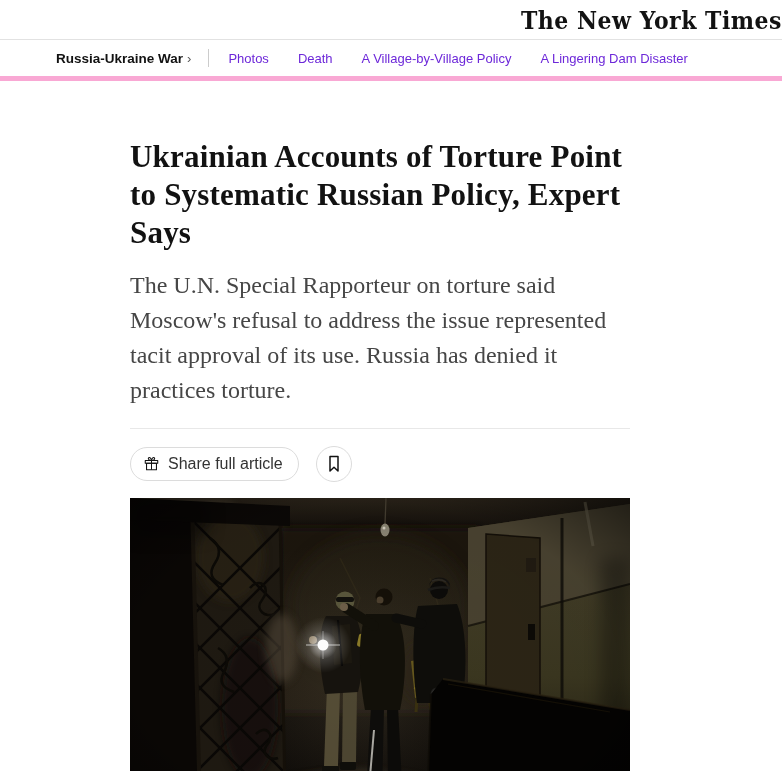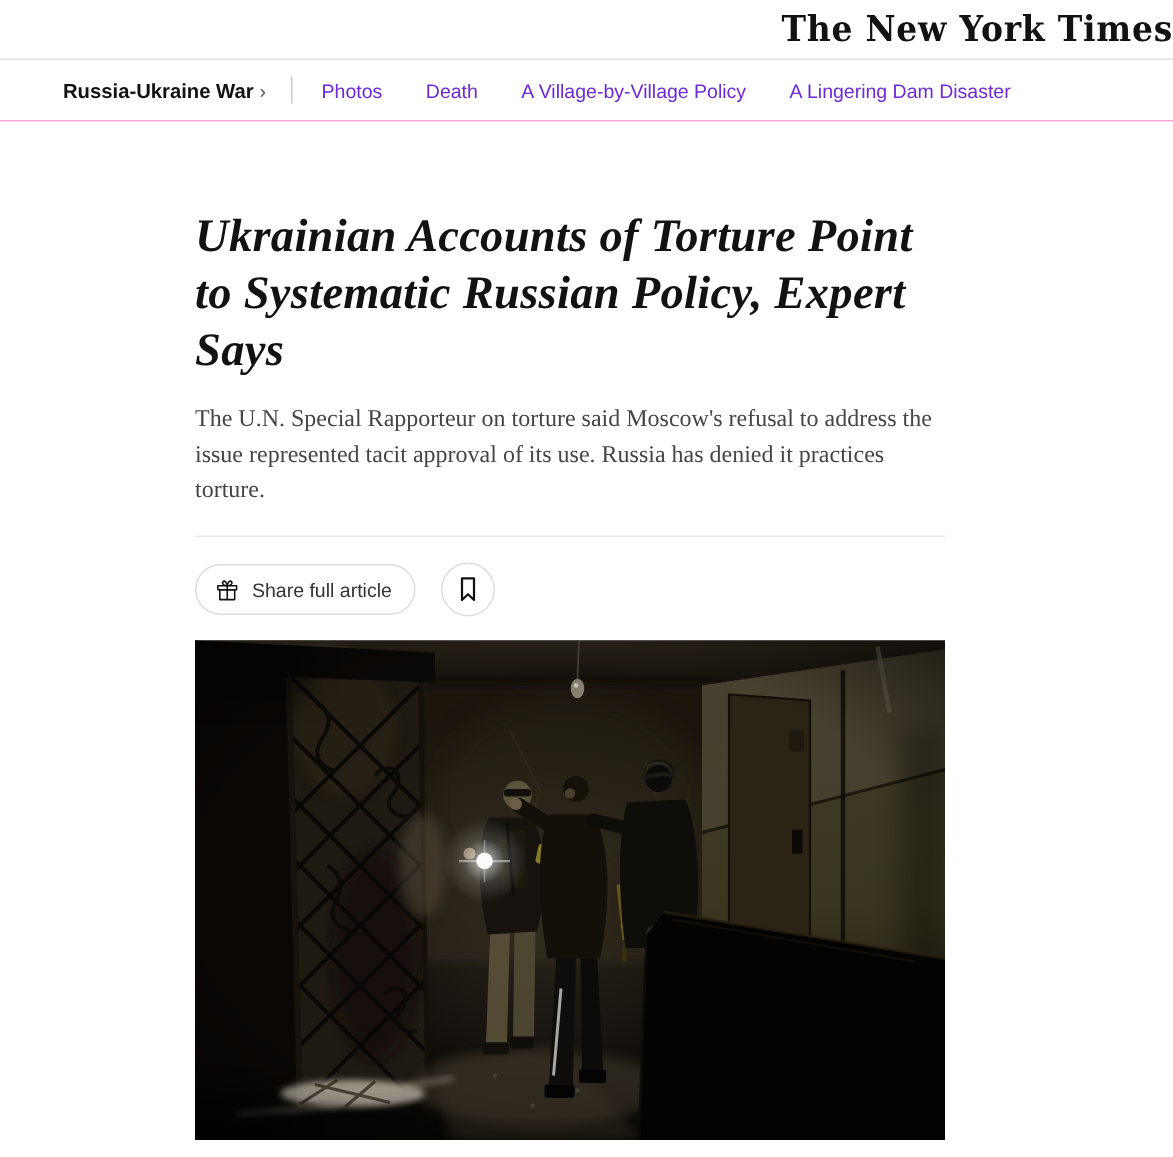--- a/index.html
+++ b/index.html
@@ -13,53 +13,53 @@
   .masthead { text-align:right; padding:7px 0 6px; }
   .masthead-title {
     display:inline-block;
     font-family:"DejaVu Serif", serif;
     font-weight:bold; font-size:22px; letter-spacing:.5px;
     transform:scaleY(1.08); cursor:pointer;
   }
 
   
   .nav {
-    border-top:1px solid #e2e2e2; border-bottom:1px solid #f9a8d4;
+    border-top:1px solid #e2e2e2; border-bottom:5px solid #f9a8d4;
     height:42px; display:flex; align-items:center;
-    padding-left:42px; font-size:13px; color:#333;
+    padding-left:56px; font-size:13px; color:#333;
     white-space:nowrap;
   }
   .nav-section { font-weight:bold; color:#121212; font-size:13.5px; cursor:pointer; }
   .nav-section .chev { font-weight:normal; color:#555; margin-left:4px; font-size:13px; }
   .nav-sep { width:1px; height:18px; background:#ccc; margin:0 19px 0 17px; }
   .nav-link { margin-right:29px; color:#6d28d9; cursor:pointer; text-decoration:none; }
 
   
   main { width:500px; margin-left:130px; }
   h1.headline {
     margin:57px 0 0;
     font-family:"Liberation Serif", serif;
-    font-style:italic; font-weight:700;
+    font-weight:700;
     font-size:31px; line-height:1.23; color:#121212;
     letter-spacing:.2px;
   }
   p.summary {
     margin:16px 0 0;
     font-family:"Liberation Serif", serif;
-    font-size:16px; line-height:1.46; color:#464646;
+    font-size:24px; line-height:1.46; color:#464646;
   }
   hr.divider { border:none; border-top:1px solid #e8e8e8; margin:19px 0 0; }
 
   .actions { margin-top:17px; display:flex; align-items:center; gap:17px; }
   .share-btn {
     display:inline-flex; align-items:center; gap:8px;
     height:34px; padding:0 15px 0 12px;
     background:#fff; border:1px solid #dcdcdc; border-radius:18px;
     font-family:"Liberation Sans", sans-serif;
-    font-size:13px; color:#333; cursor:pointer;
+    font-size:16px; color:#333; cursor:pointer;
   }
   .save-btn {
     width:36px; height:36px; border-radius:50%;
     background:#fff; border:1px solid #dcdcdc;
     display:flex; align-items:center; justify-content:center; cursor:pointer;
   }
 
   figure { margin:16px 0 0; }
   .photo { width:500px; height:333px; background:#070503; line-height:0; }
 </style>

